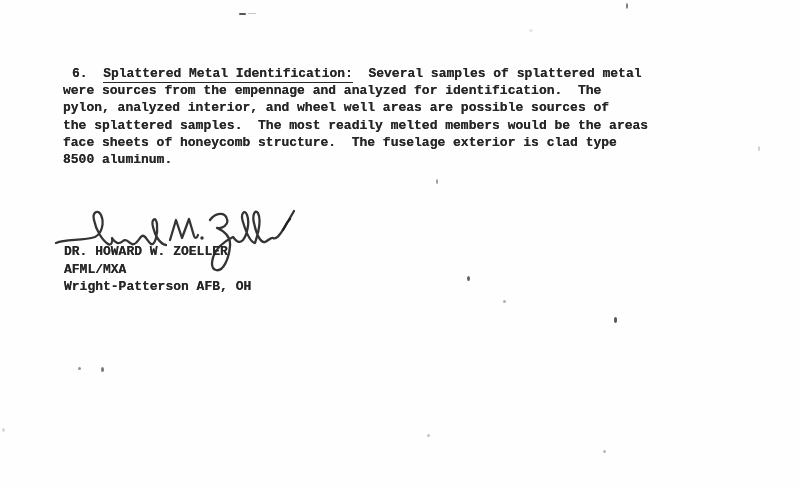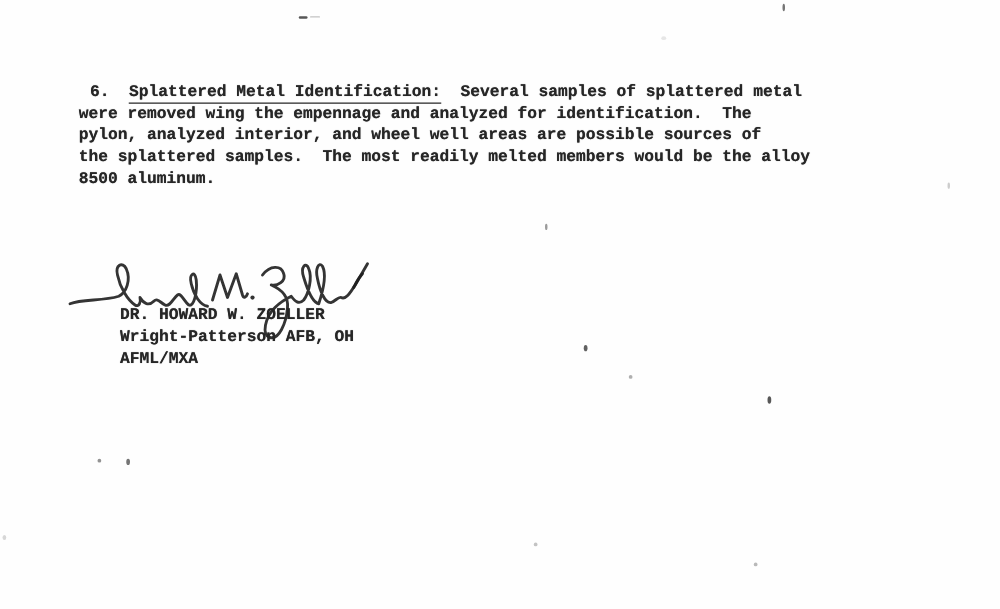--- a/index.html
+++ b/index.html
@@ -31,21 +31,20 @@
   .line.first{padding-left:9px;}
   .heading-underlined{
     border-bottom:1.5px solid var(--ink,#262626);
     padding-bottom:0.5px;
   }
   
   .sigblock{
     position:absolute;
     left:64px;
     top:243px;
-    margin-left:32px;
   }
   .sigblock .typed{line-height:17.6px;}
   .signature-svg{
     position:absolute;
     left:50px;
     top:202px;
     width:250px;
     height:78px;
   }
   .signature-svg path, .signature-svg circle{
@@ -64,23 +63,24 @@
     border-radius:50%;
   }
 </style>
 </head>
 <body>
 
 <div class="page">
 
   <div class="para">
     <div class="typed line first"><span>6.</span><span>  </span><span class="heading-underlined">Splattered Metal Identification:</span><span>  Several samples of splattered metal</span></div>
-    <div class="typed line">were removed wing the empennage and analyzed for identification.  The</div>
+    <div class="typed line">were sources from the empennage and analyzed for identification.  The</div>
     <div class="typed line">pylon, analyzed interior, and wheel well areas are possible sources of</div>
-    <div class="typed line">the splattered samples.  The most readily melted members would be the alloy</div>
+    <div class="typed line">the splattered samples.  The most readily melted members would be the areas</div>
+    <div class="typed line">face sheets of honeycomb structure.  The fuselage exterior is clad type</div>
     <div class="typed line">8500 aluminum.</div>
   </div>
 
   <svg class="signature-svg" viewBox="0 0 250 78" aria-label="Howard W. Zoeller">
     <path d="M6,41 C16,37 32,39 45,35 C51,32 55,22 51,13 C48,7 42,10 44,18
              C46,28 52,38 58,42 C61,44 63,40 62,36 C65,41 69,43 73,39
              C76,36 78,40 82,42 C86,44 89,36 92,34 C95,32 97,39 101,42
              C105,44 108,32 107,22 C106,14 101,17 103,25 C105,34 110,42 116,43"></path>
     <path d="M120,38 L126,18 L132,36 L139,17 L144,34 C145,37 147,36 148,33"></path>
     <circle class="dot" cx="152" cy="36" r="1.7"></circle>
@@ -88,22 +88,22 @@
              C174,29 181,34 180,44 C179,57 173,70 166,68 C159,66 162,52 170,44
              C174,40 179,37 183,35 C186,39 189,42 193,38 C197,33 200,20 197,13
              C195,7 190,11 193,20 C196,30 200,40 205,41 C209,29 211,17 208,11
              C205,7 202,13 204,21 C206,31 210,41 215,40 C218,39 221,35 223,36
              C226,38 230,33 234,26 C236,22 238,19 240,17"></path>
     <path d="M244,9 L233,28"></path>
   </svg>
 
   <div class="sigblock">
     <div class="typed">DR. HOWARD W. ZOELLER</div>
+    <div class="typed">AFML/MXA</div>
     <div class="typed">Wright-Patterson AFB, OH</div>
-    <div class="typed">AFML/MXA</div>
   </div>
 
   <div class="speck" style="left:239px;top:13px;width:7px;height:2px;border-radius:1px;opacity:.85;"></div>
   <div class="speck" style="left:248px;top:13px;width:8px;height:1px;border-radius:1px;opacity:.3;"></div>
   <div class="speck" style="left:626px;top:3px;width:2px;height:6px;opacity:.7;"></div>
   <div class="speck" style="left:529px;top:29px;width:4px;height:3px;opacity:.12;"></div>
   <div class="speck" style="left:758px;top:146px;width:2px;height:5px;opacity:.25;"></div>
   <div class="speck" style="left:436px;top:179px;width:2px;height:5px;opacity:.5;"></div>
   <div class="speck" style="left:467px;top:276px;width:3px;height:5px;opacity:.8;"></div>
   <div class="speck" style="left:503px;top:300px;width:3px;height:3px;opacity:.4;"></div>

